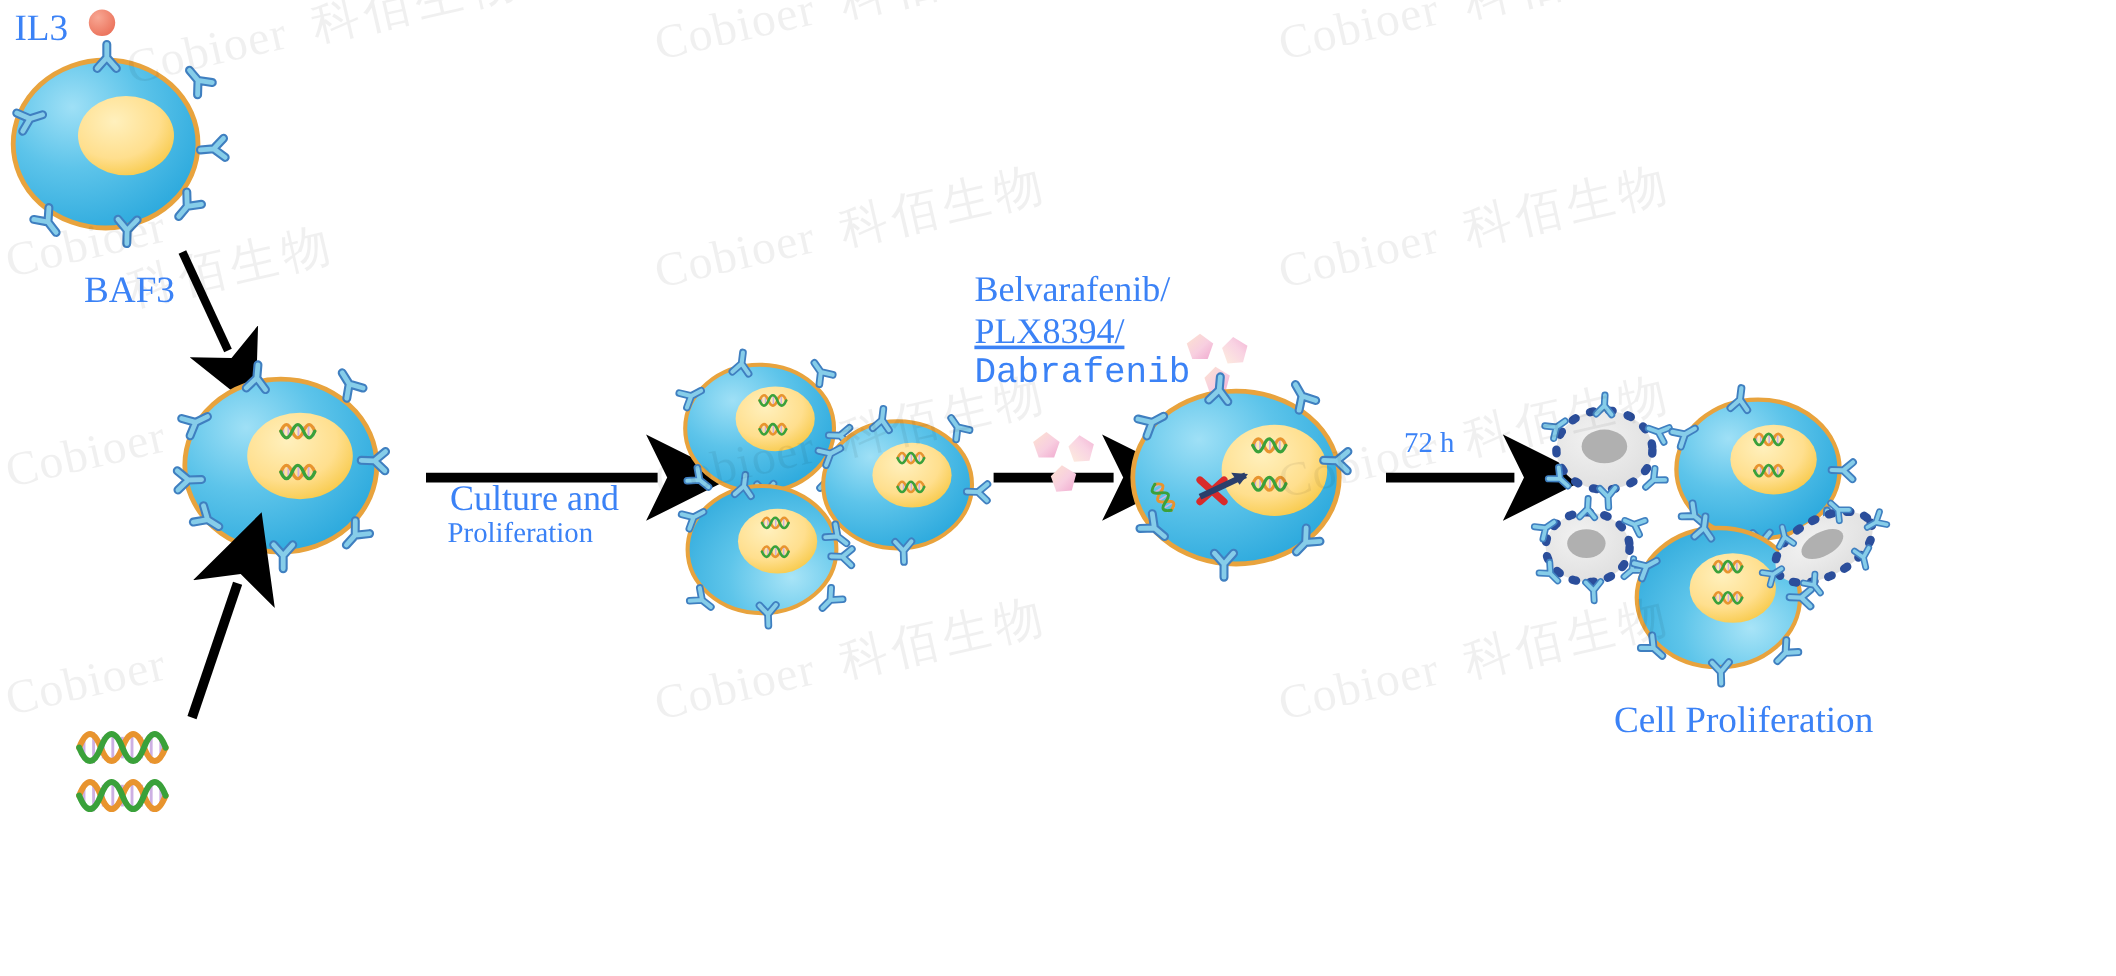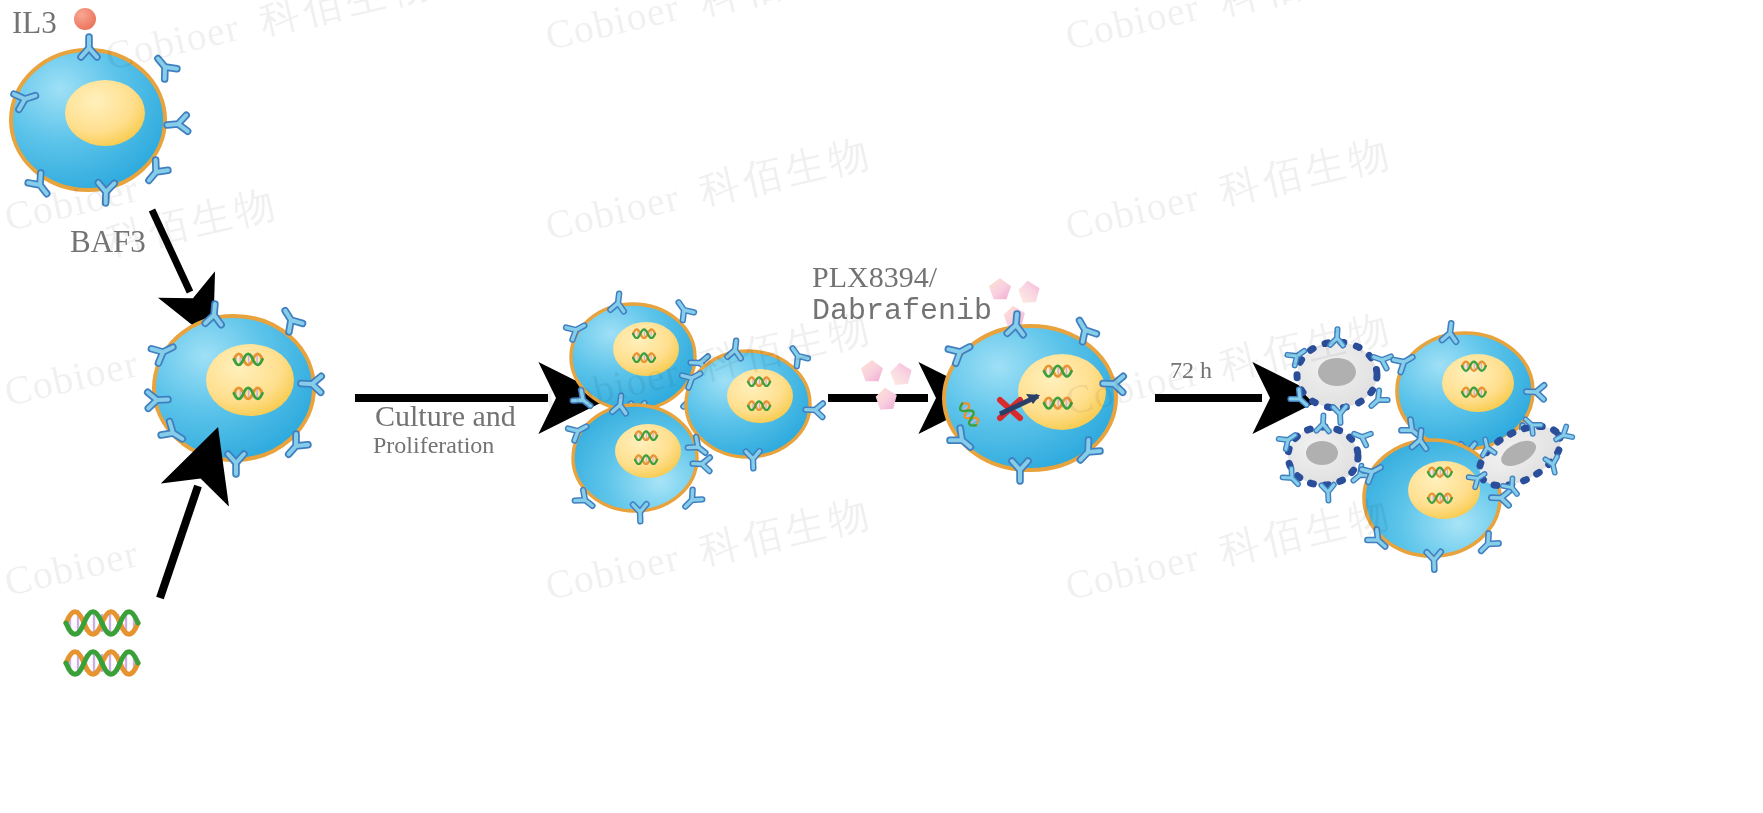--- a/index.html
+++ b/index.html
@@ -1,19 +1,19 @@
 <!DOCTYPE html>
 <html><head>
 <meta charset="utf-8">
 <style>
   html,body{margin:0;padding:0;background:#fff;}
   body{width:1763px;height:813px;position:relative;overflow:hidden;
        font-family:"Liberation Serif","DejaVu Serif",serif;background:#fff;}
   #stage{position:absolute;left:0;top:0;width:1763px;height:813px;}
-  .lbl{position:absolute;color:#737373;white-space:pre;line-height:1.28;}
+  .lbl{position:absolute;color:#3b82f6;white-space:pre;line-height:1.28;}
   .wm{position:absolute;color:#000;opacity:.055;white-space:nowrap;
       font-family:"Liberation Serif","DejaVu Serif",serif;
       transform:rotate(-13deg);transform-origin:left top;pointer-events:none;
       user-select:none;font-size:40px;letter-spacing:1px;}
   .wm .cn{font-size:40px;letter-spacing:4px;}
   svg{overflow:visible;}
 </style>
 </head>
 <body>
 
@@ -335,21 +335,23 @@
 
   <div class="lbl" style="left:70px;top:222px;font-size:31px;">BAF3</div>
 
 
 
   <div class="lbl" style="left:375px;top:397px;font-size:30px;">Culture and</div>
 
   <div class="lbl" style="left:373px;top:430px;font-size:24px;">Proliferation</div>
 
 
-
-  <div class="lbl" style="left:812px;top:258px;font-size:30px;">PLX8394/</div>
+  <div class="lbl" style="left:812px;top:223px;font-size:30px;">Belvarafenib/</div>
+
+  <div class="lbl" style="left:812px;top:258px;font-size:30px;text-decoration:underline;">PLX8394/</div>
 
   <div class="lbl" style="left:812px;top:292px;font-size:30px;font-family:Liberation Mono, monospace;">Dabrafenib</div>
 
   <div class="lbl" style="left:1170px;top:355px;font-size:24px;">72 h</div>
 
+  <div class="lbl" style="left:1345px;top:580px;font-size:31px;">Cell Proliferation</div>
 
 </div>
 
 </body></html>

